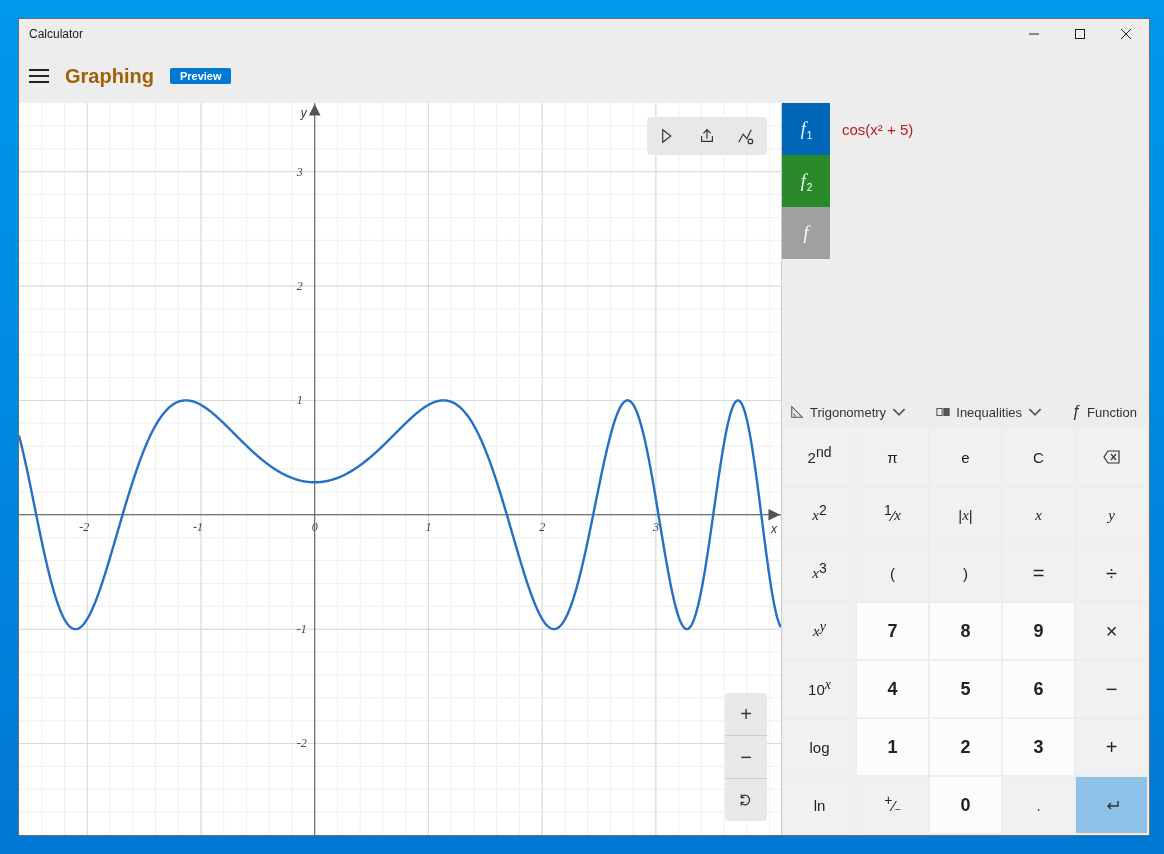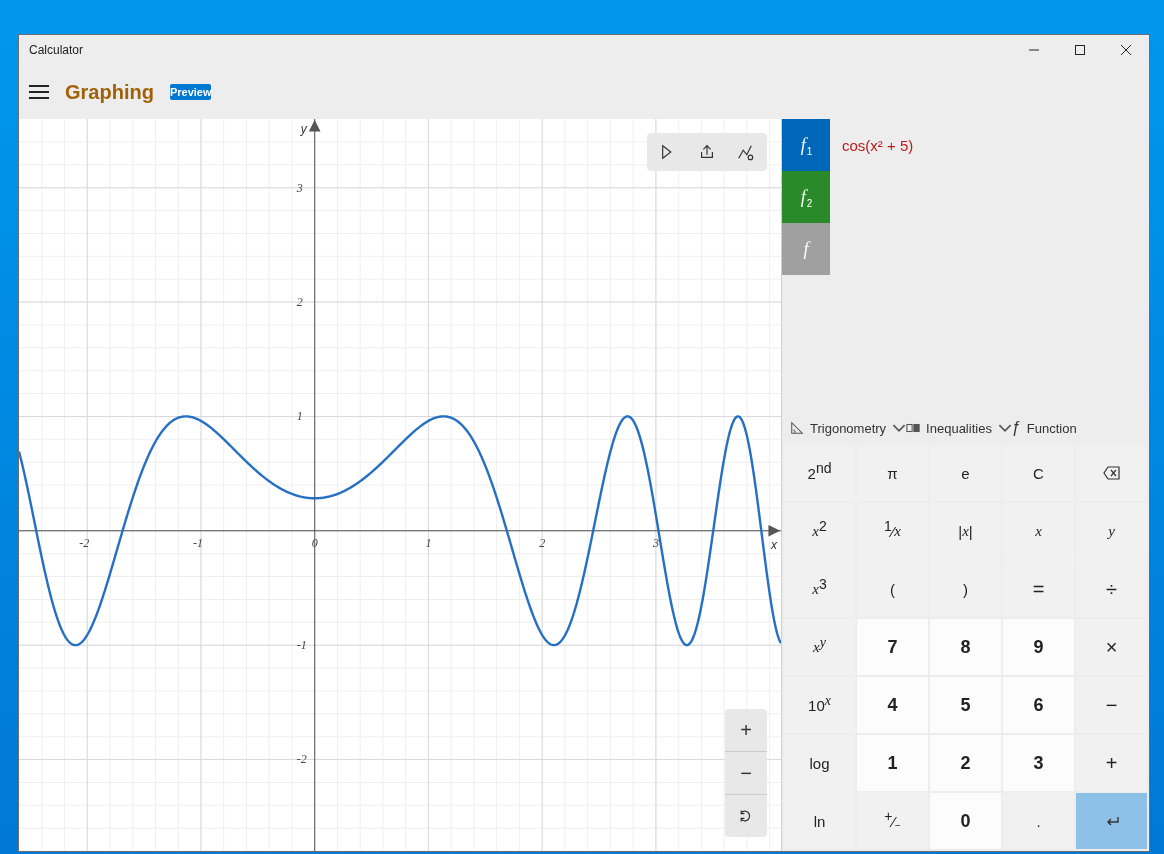--- a/index.html
+++ b/index.html
@@ -13,21 +13,20 @@
   .window {
     position: absolute;
     top: 18px;
     left: 18px;
     width: 1132px;
     height: 818px;
     background: #ededed;
     border: 1px solid #6e6e6e;
     display: flex;
     flex-direction: column;
-    margin-top: 16px;
   }
   .titlebar {
     height: 30px;
     display: flex;
     align-items: center;
     justify-content: space-between;
     padding-left: 10px;
     background: #ededed;
   }
   .titlebar-title { font-size: 12px; color: #222; }
@@ -39,21 +38,21 @@
     height: 54px;
     display: flex;
     align-items: center;
     padding-left: 10px;
     gap: 16px;
     background: #ededed;
   }
   .hamburger { width: 20px; height: 14px; display: flex; flex-direction: column; justify-content: space-between; }
   .hamburger span { height: 2px; width: 100%; background: #222; }
   .mode-title { font-size: 20px; font-weight: 600; color: #a16207; }
-  .badge { background: #0078d4; color: #fff; font-size: 11px; font-weight: 600; padding: 2px 0; border-radius: 2px; }
+  .badge { background: #0078d4; color: #fff; font-size: 11px; font-weight: 600; padding: 2px 10px; border-radius: 2px; }
 
   .body {
     flex: 1;
     display: flex;
     min-height: 0;
   }
   .graph-pane {
     flex: 1;
     position: relative;
     background: #fff;
@@ -108,21 +107,21 @@
   .eq-input {
     flex:1; height:100%; padding-left:12px;
     display:flex; align-items:center;
     font-size:15px; color:#b91c1c;
     background:#ededed;
     border:none;
   }
   .eq-input::placeholder { color:#777; }
 
   .fn-tabs {
-    display:flex; align-items:center; 
+    display:flex; align-items:center; justify-content:space-between;
     padding: 10px 12px 6px 8px;
     font-size:13px; color:#333;
   }
   .fn-tab { display:flex; align-items:center; gap:6px; cursor:default; }
   .fn-tab svg { width:14px; height:14px; stroke:#555; fill:none; stroke-width:1.2; }
   .chev { width:10px; height:10px; }
 
   .keypad {
     display:grid;
     grid-template-columns: repeat(5, 1fr);

